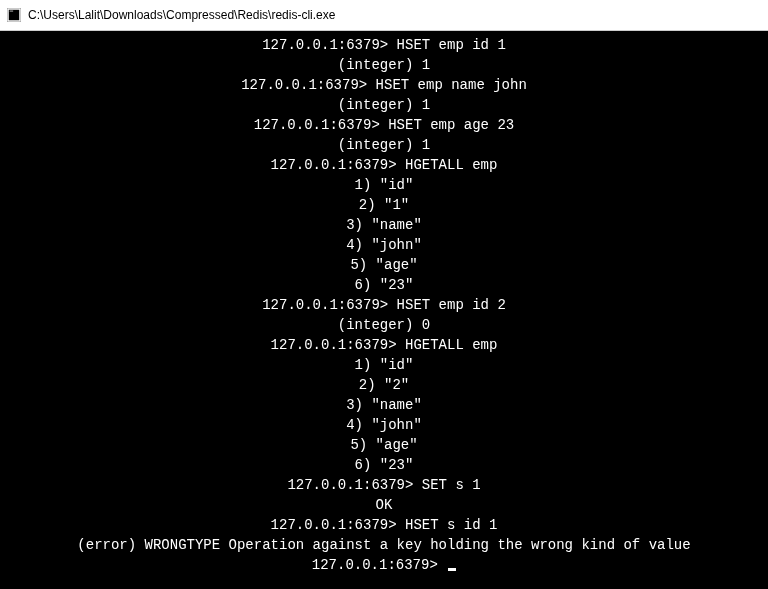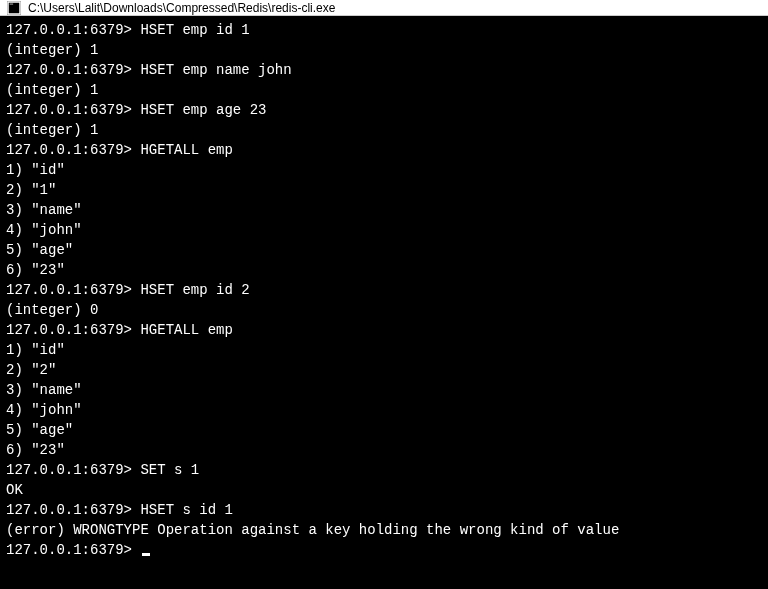--- a/index.html
+++ b/index.html
@@ -12,21 +12,21 @@
       font-size: 14px;
       background: #000;
       color: #fff;
       width: 768px;
       height: 589px;
       overflow: hidden;
     }
     .title-bar {
       background: #fff;
       color: #000;
-      height: 16px;
+      height: 31px;
       display: flex;
       align-items: center;
       padding: 0 6px;
       border-bottom: 1px solid #ccc;
       font-family: 'Segoe UI', Tahoma, sans-serif;
       font-size: 12px;
     }
     .title-bar .icon {
       width: 16px;
       height: 16px;
@@ -40,20 +40,21 @@
       height: 14px;
     }
     .terminal {
       background: #000;
       padding: 4px 6px;
       line-height: 20px;
       white-space: pre;
     }
     .line {
       display: block;
+      text-align: center;
     }
     .cursor {
       display: inline-block;
       width: 8px;
       height: 3px;
       background: #fff;
       vertical-align: baseline;
       margin-left: 2px;
       position: relative;
       top: 2px;

